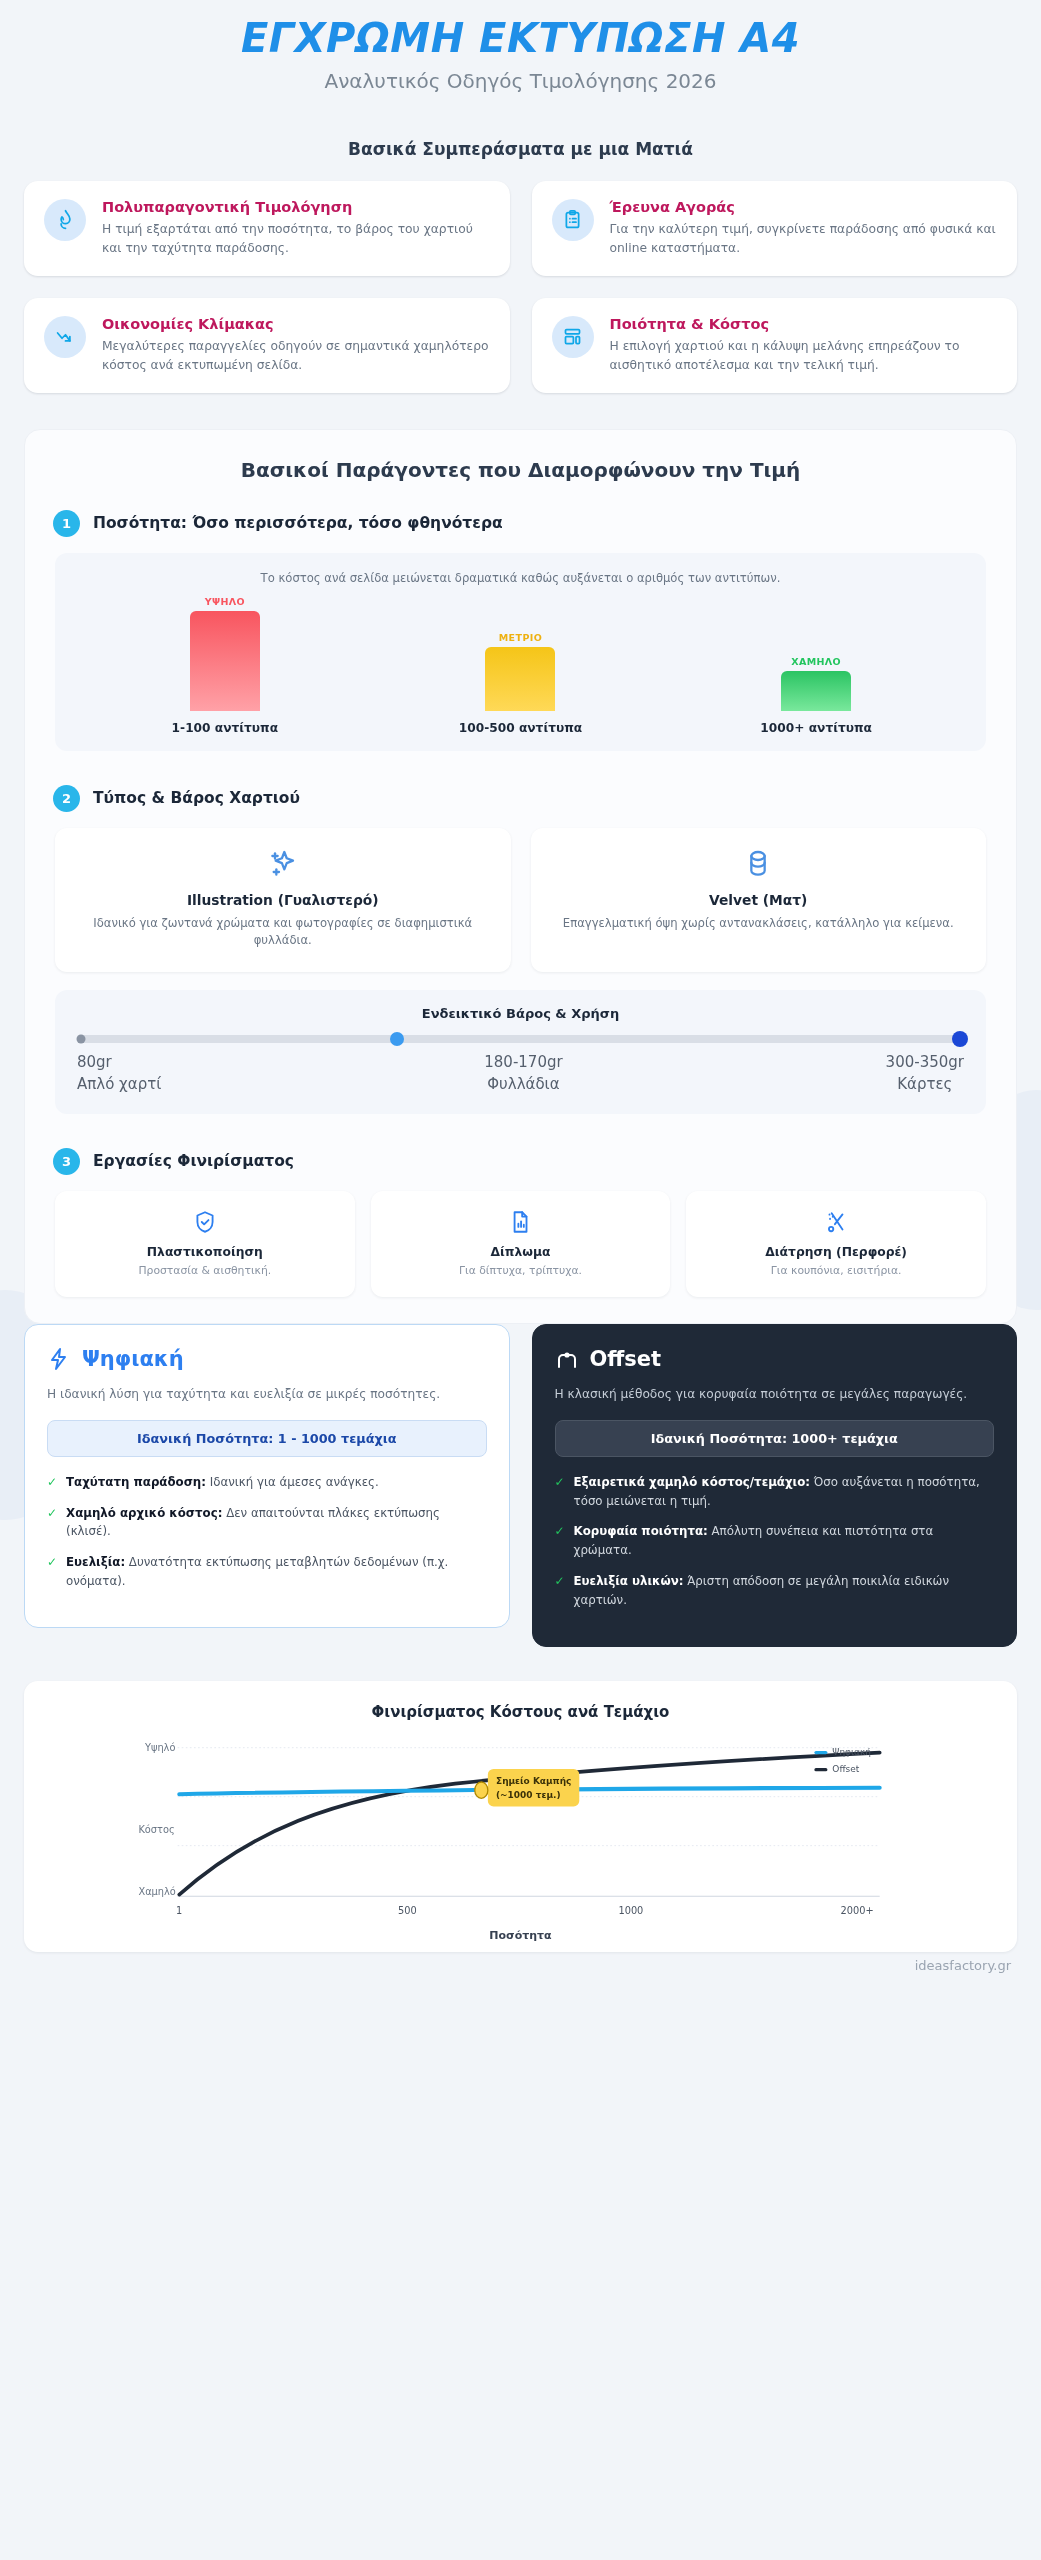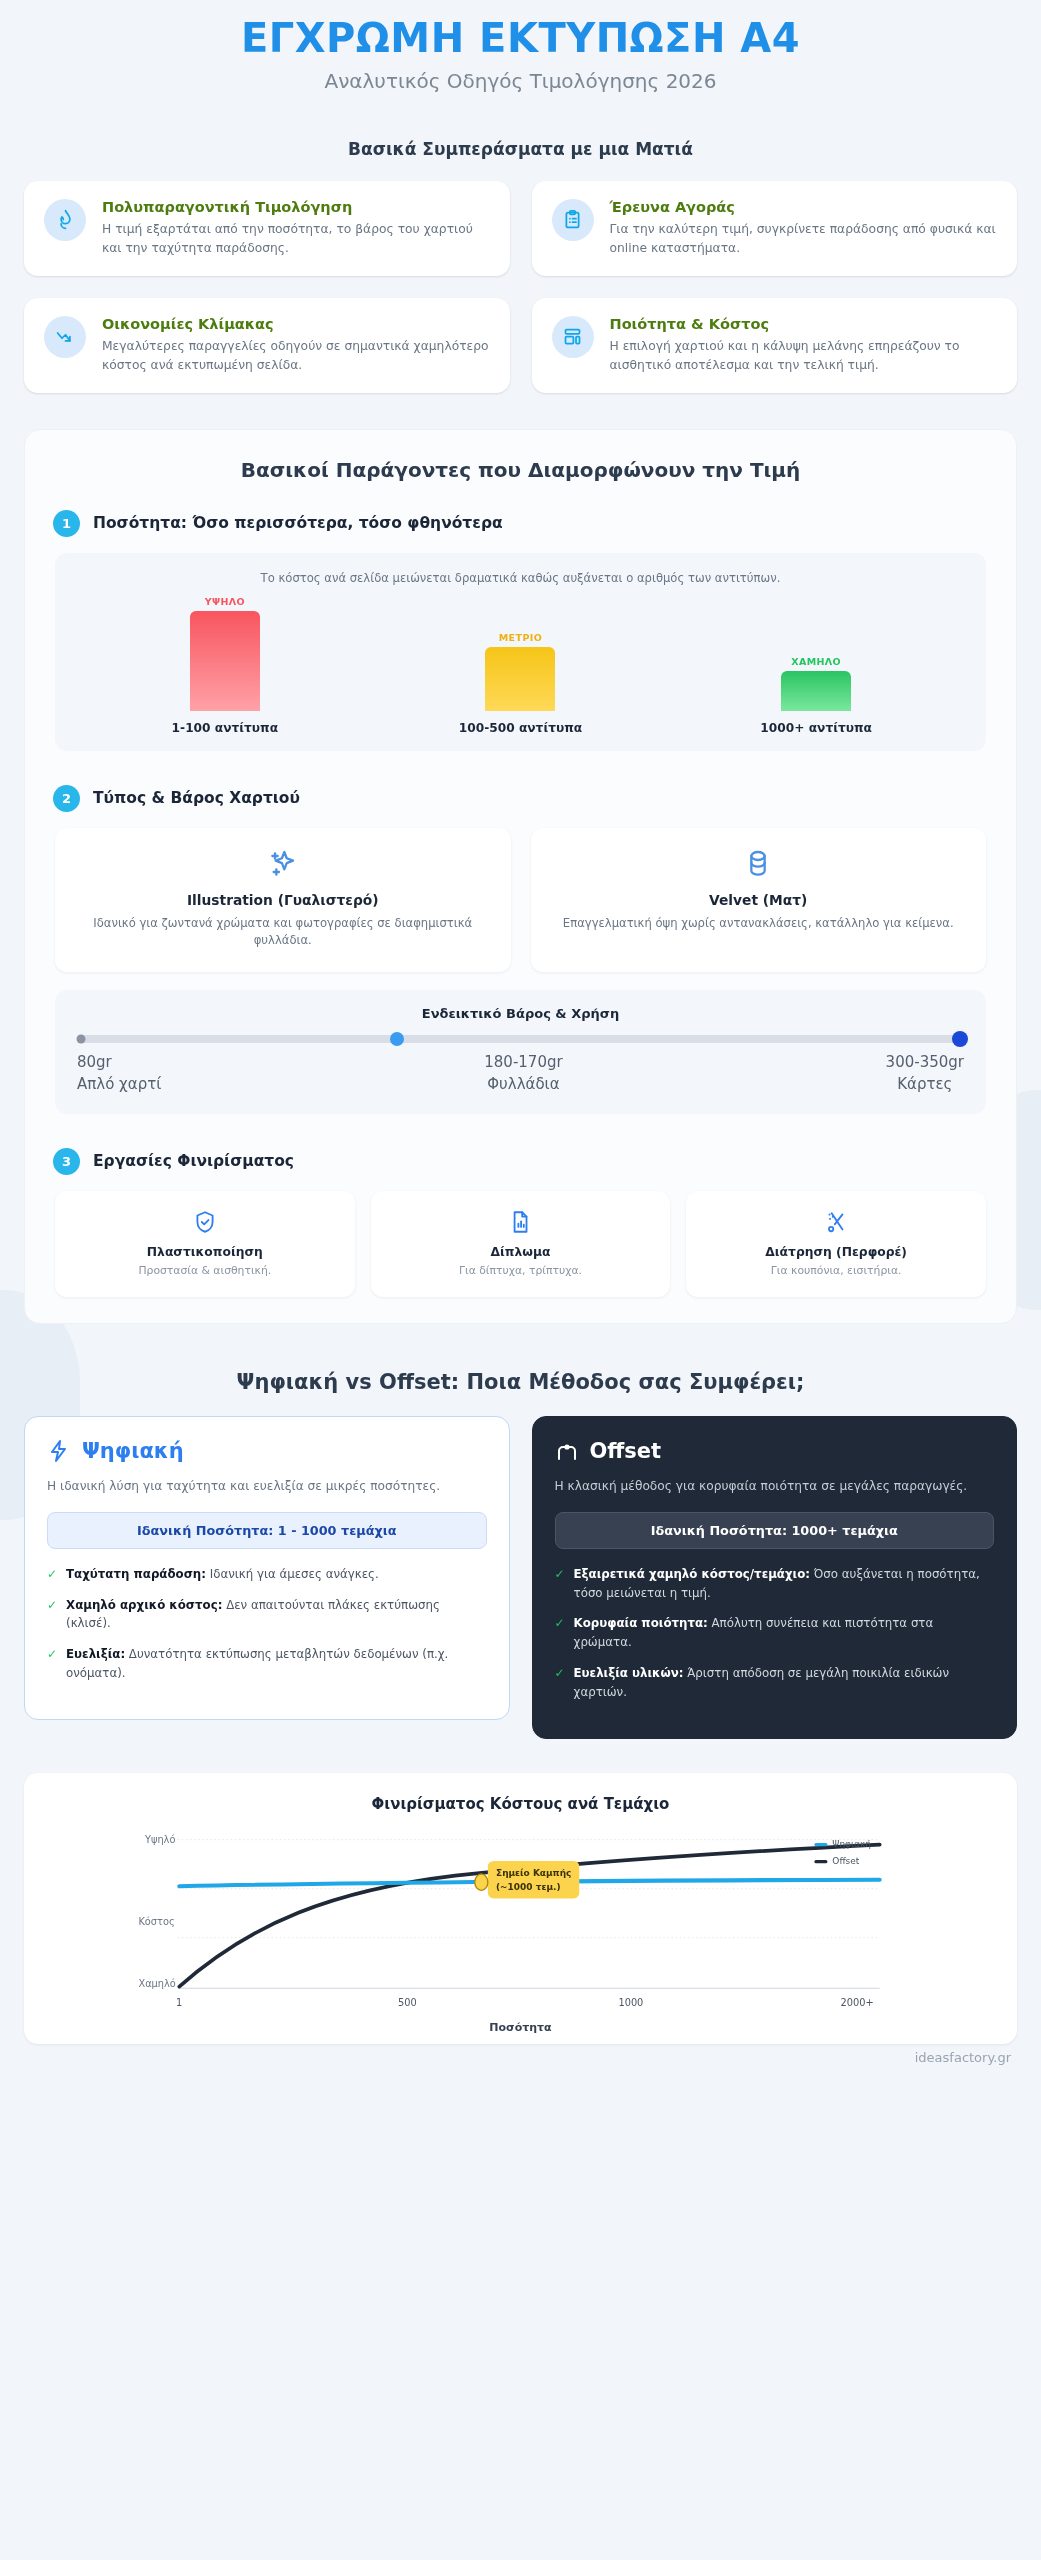--- a/index.html
+++ b/index.html
@@ -23,20 +23,21 @@
   .blob-right { right: -60px; top: 1090px; width: 130px; height: 220px; background: #e8eef6; border-radius: 50%/40%; }
 
   
   .header { text-align: center; padding: 16px 20px 6px; position: relative; z-index: 2; }
   .main-title {
     font-size: 40px;
     font-weight: bold;
     color: #1f8fe8;
     letter-spacing: .5px;
     line-height: 1.12;
+    font-style: italic;
   }
   .subtitle {
     font-size: 20px;
     color: #7b8794;
     margin-top: 8px;
     font-weight: normal;
   }
 
   .section-title {
     text-align: center;
@@ -70,21 +71,21 @@
     flex: 0 0 auto;
     width: 42px; height: 42px;
     border-radius: 50%;
     background: #d8e9fb;
     display: flex; align-items: center; justify-content: center;
     color: #0fa7e8;
   }
   .kt-text h3 {
     font-size: 14.5px;
     font-weight: bold;
-    color: #4d7c0f;
+    color: #be185d;
     margin-bottom: 5px;
   }
   .kt-text p {
     font-size: 12.3px;
     line-height: 1.55;
     color: #6a7685;
   }
 
   
   .factors-panel {
@@ -476,21 +477,20 @@
             <line x1="9" y1="7" x2="9" y2="7.2"></line>
             <line x1="6.5" y1="9" x2="6.5" y2="9.2"></line>
           </svg>
         </div>
         <h5>Διάτρηση (Περφορέ)</h5>
         <p>Για κουπόνια, εισιτήρια.</p>
       </div>
     </div>
   </div>
 
-  <h2 class="compare-title">Ψηφιακή vs Offset: Ποια Μέθοδος σας Συμφέρει;</h2>
 
   <div class="compare-grid">
 
     <div class="cmp-card light">
       <div class="cmp-head">
         <span class="c-icon">
           <svg width="24" height="24" viewBox="0 0 24 24" fill="none" stroke="currentColor" stroke-width="2" stroke-linecap="round" stroke-linejoin="round">
             <path d="M13 2L5 13h6l-2 9 9-12h-6z"></path>
           </svg>
         </span>

